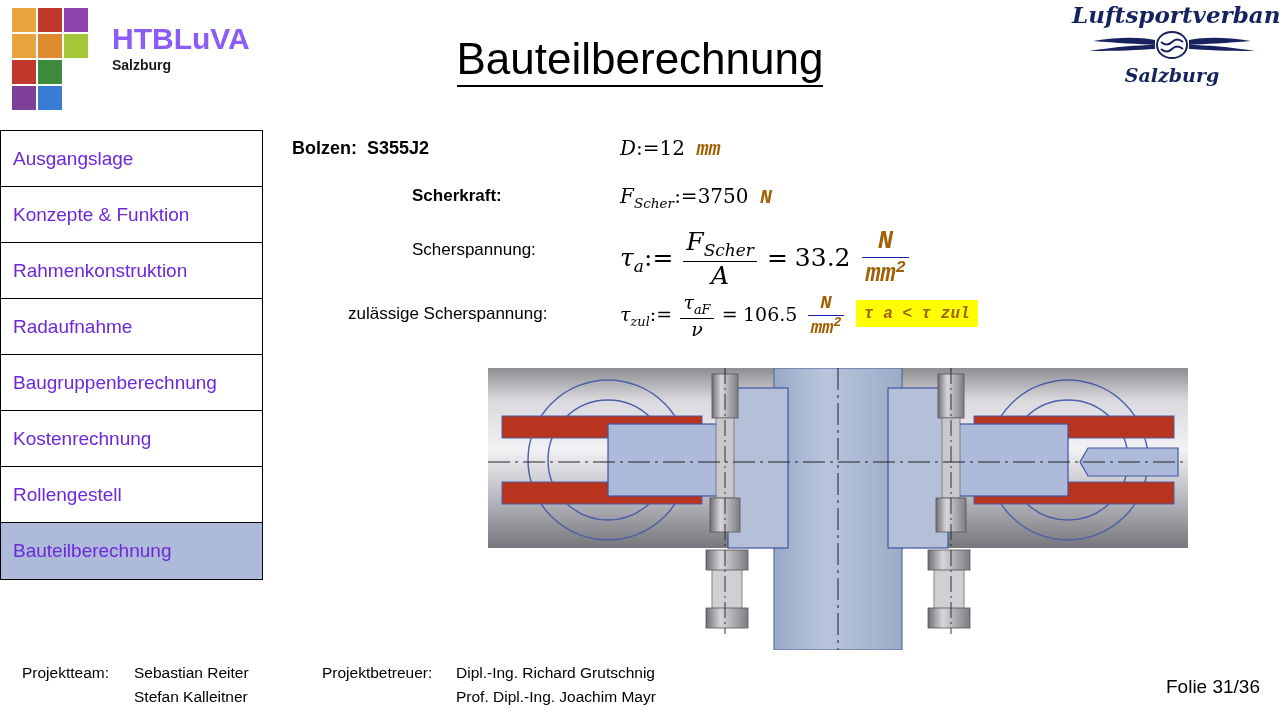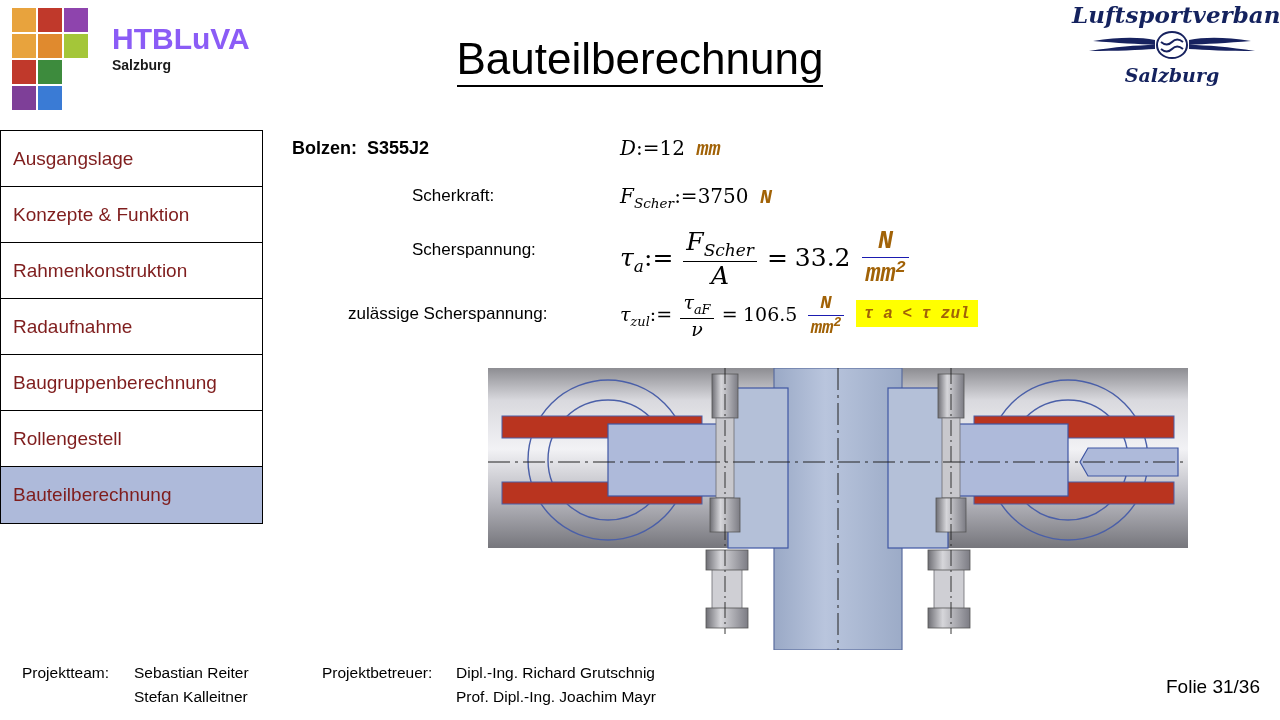--- a/index.html
+++ b/index.html
@@ -111,21 +111,21 @@
     width: 263px;
     border: 1px solid #000;
     box-sizing: border-box;
     background: #ffffff;
   }
   .nav-item {
     height: 56px;
     line-height: 56px;
     padding-left: 12px;
     font-size: 19px;
-    color: #7f1d1d;
+    color: #6d28d9;
     border-bottom: 1px solid #000;
     box-sizing: border-box;
     white-space: nowrap;
     overflow: hidden;
   }
   .nav-item:last-child {
     border-bottom: none;
   }
   .nav-item.active {
     background: #aebada;
@@ -266,40 +266,43 @@
   <div class="nav-item">
     <span>Rahmenkonstruktion</span>
   </div>
   <div class="nav-item">
     <span>Radaufnahme</span>
   </div>
   <div class="nav-item">
     <span>Baugruppenberechnung</span>
   </div>
   <div class="nav-item">
+    <span>Kostenrechnung</span>
+  </div>
+  <div class="nav-item">
     <span>Rollengestell</span>
   </div>
   <div class="nav-item active">
     <span>Bauteilberechnung</span>
   </div>
 </div>
 
 <div id="content">
 
   <div class="calc-row" style="left:20px; top:8px; font-size:18px;">
     <b>Bolzen</b><b>:</b>
     <b style="margin-left:5px;">S355J2</b>
   </div>
 
   <div class="calc-row" style="left:348px; top:6px; font-size:20px;">
     <span class="mathblk">D</span><span class="mathblk" style="font-style:normal;">:=</span><span class="mathblk" style="font-style:normal;">12</span>
     <span class="mb-b" style="margin-left:6px;">mm</span>
   </div>
 
-  <div class="calc-row lbl" style="left:140px; top:56px;">Scherkraft:</div>
+  <div class="calc-row lbl" style="left:140px; top:56px;font-weight:bold;">Scherkraft:</div>
   <div class="calc-row" style="left:348px; top:54px; font-size:20px;">
     <span class="mathblk"><span>F</span><sub>Scher</sub></span><span class="mathblk" style="font-style:normal;">:=</span><span class="mathblk" style="font-style:normal;">3750</span>
     <span class="mb-b" style="margin-left:6px;">N</span>
   </div>
 
   <div class="calc-row lbl" style="left:140px; top:110px;">Scherspannung:</div>
   <div class="calc-row" style="left:348px; top:98px; font-size:25px;">
     <span class="mathblk"><span>τ</span><sub>a</sub></span><span class="mathblk" style="font-style:normal;">:=</span>
     <span class="frac blk mathblk">
       <span class="num"><span>F</span><sub>Scher</sub></span>

